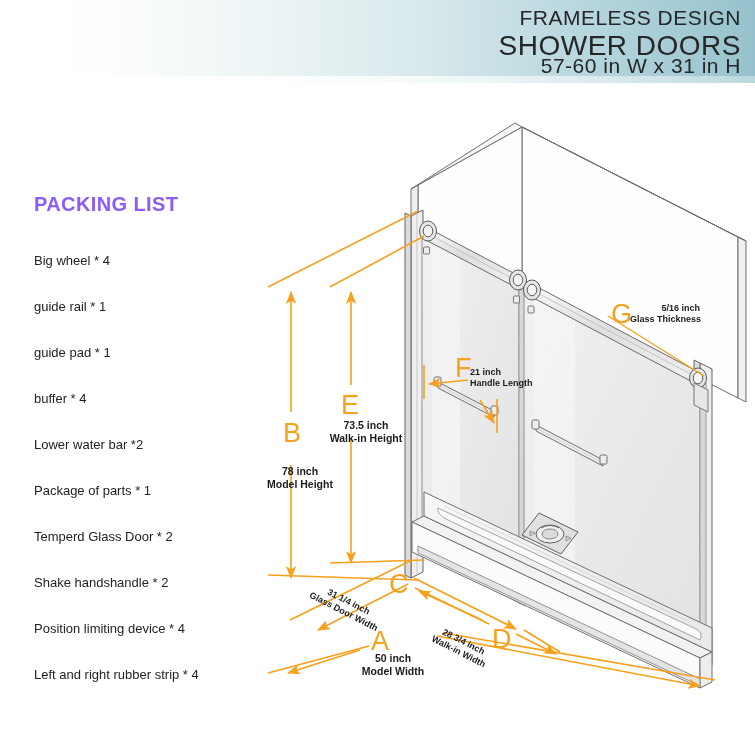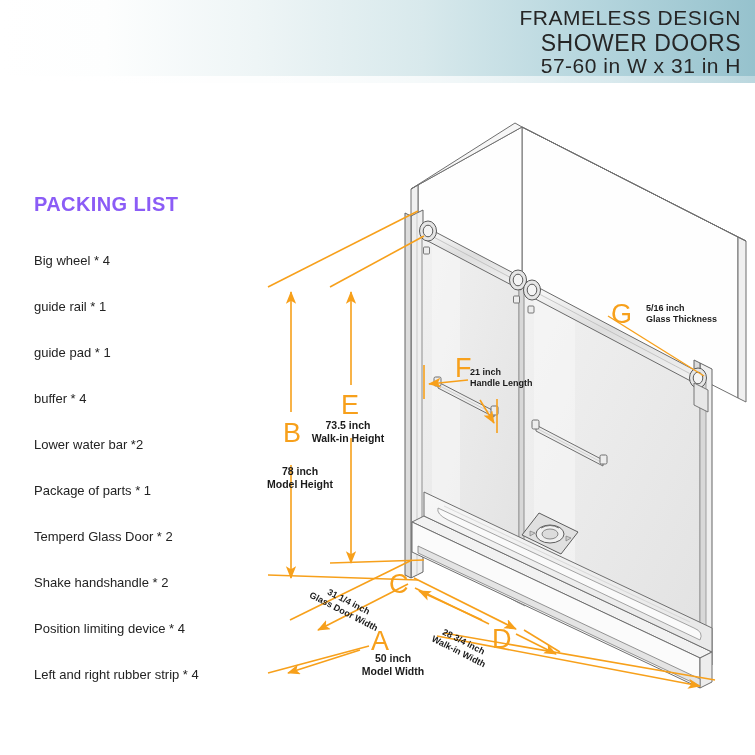--- a/index.html
+++ b/index.html
@@ -52,21 +52,21 @@
     position: absolute;
     right: 14px;
     text-align: right;
     color: #262626;
     font-family: "Liberation Sans", sans-serif;
     font-weight: 400;
     letter-spacing: 0.5px;
     white-space: nowrap;
   }
   #header-line-1 { top: 6px;  font-size: 21px; }
-  #header-line-2 { top: 30px; font-size: 23px; }
+  #header-line-2 { top: 30px; font-size: 28px; }
   #header-line-3 { top: 54px; font-size: 21px; }
 
   
   #packing-title {
     position: absolute;
     left: 34px;
     top: 193px;
     font-size: 20px;
     font-weight: bold;
     color: #8b5cf6;
@@ -119,27 +119,27 @@
   .dim-label.small {
     font-size: 9px;
     line-height: 11px;
   }
 
   
   #letter-b { left: 283px; top: 420px; }
   #label-b  { left: 257px; top: 465px; width: 86px; }
 
   #letter-e { left: 341px; top: 392px; }
-  #label-e  { left: 300px; top: 419px; width: 96px; }
+  #label-e  { left: 318px; top: 419px; width: 96px; }
 
   #letter-f { left: 455px; top: 355px; }
   #label-f  { left: 470px; top: 367px; width: 60px; text-align: left;}
 
   #letter-g { left: 611px; top: 301px; }
-  #label-g  { left: 630px; top: 303px; width: 70px; text-align: left; margin-left: 16px;}
+  #label-g  { left: 630px; top: 303px; width: 70px; text-align: right;}
 
   #letter-c { left: 389px; top: 571px; }
   #label-c  {
     left: 306px; top: 596px; width: 80px;
     transform: rotate(27deg);
     transform-origin: 50% 50%;
   }
 
   #letter-a { left: 371px; top: 628px; }
   #label-a  { left: 349px; top: 652px; width: 88px; }

